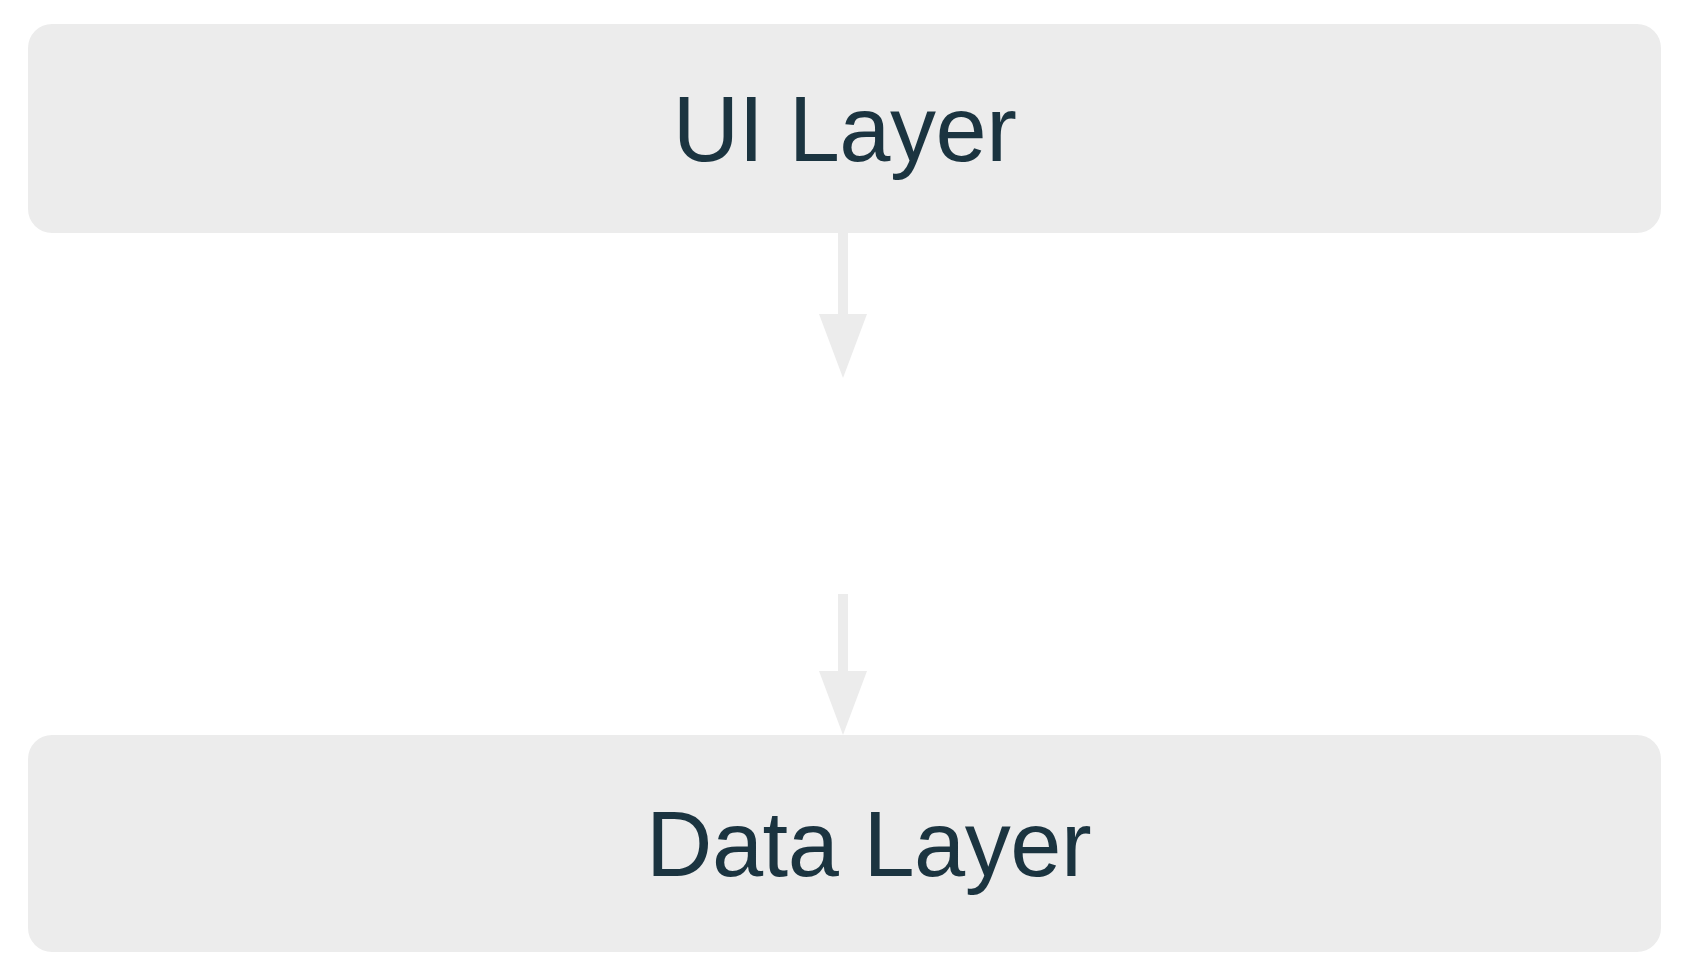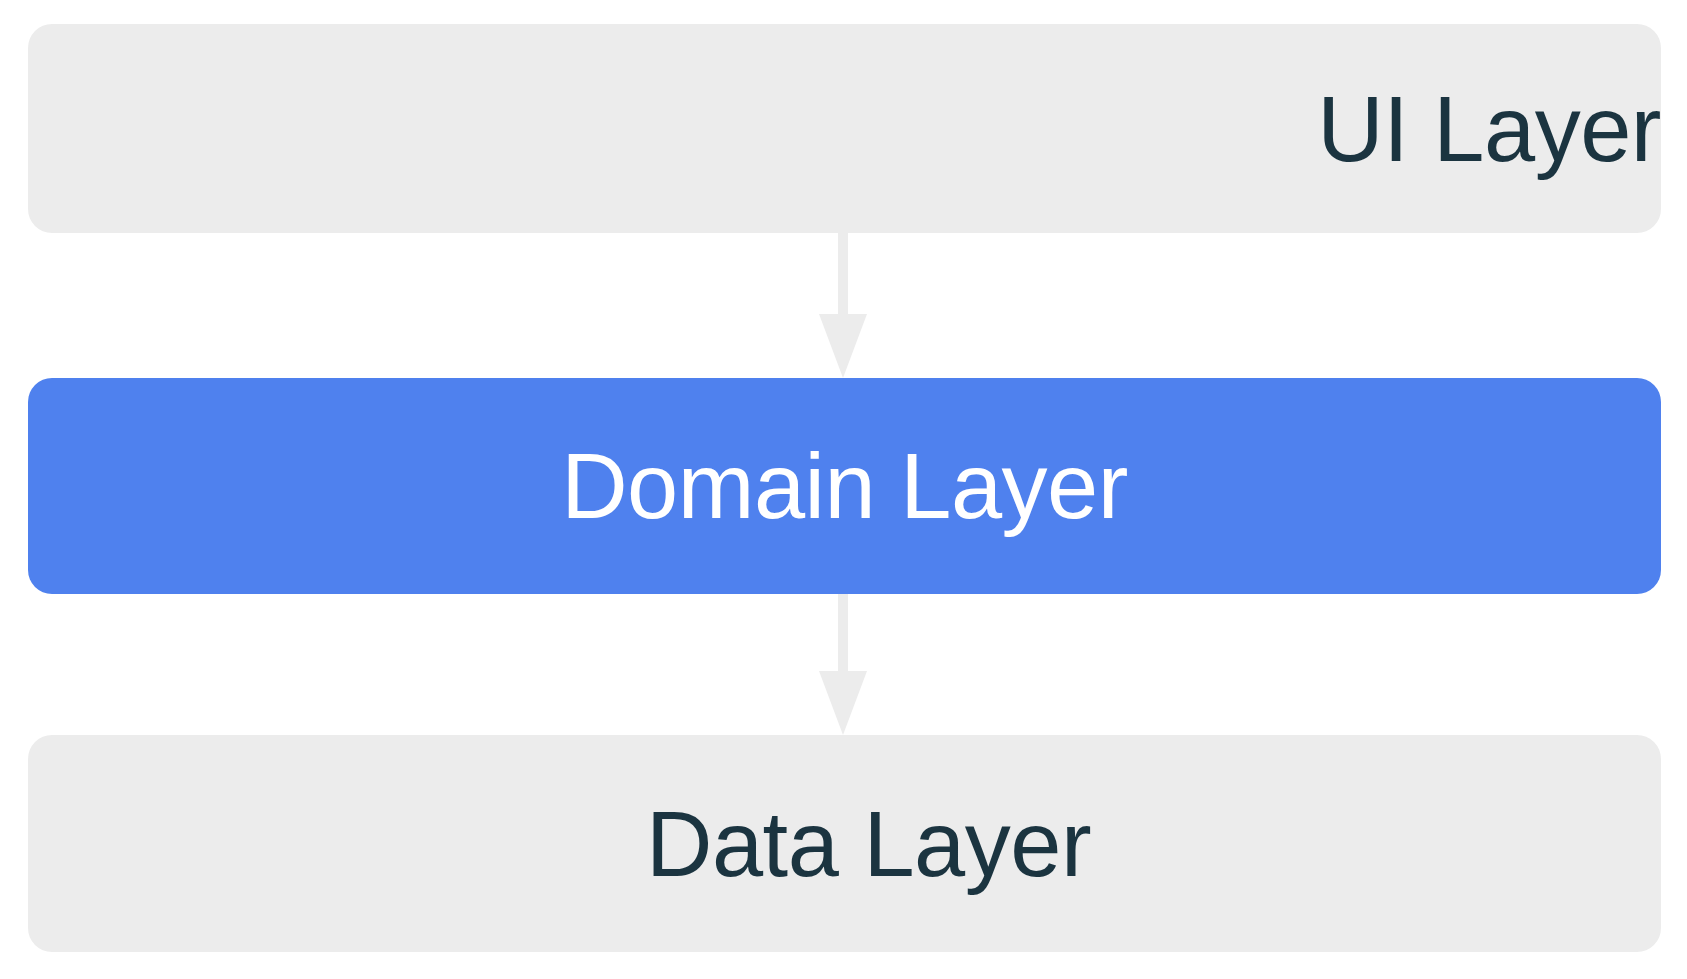--- a/index.html
+++ b/index.html
@@ -80,34 +80,31 @@
     display: block;
     width: 100%;
     height: 100%;
   }
 </style>
 </head>
 <body>
 
 <div id="diagram-canvas" style="background: rgb(255, 255, 255); width: 1687px; height: 979px;">
 
-  <div class="layer-node" id="node-ui-layer" style="background: rgb(236, 236, 236); justify-content: flex-end;">
+  <div class="layer-node" id="node-ui-layer" style="background: rgb(236, 236, 236);">
     <span class="layer-label" style="color: rgb(27, 52, 64);">UI Layer</span>
   </div>
 
   <div class="connector-arrow" id="arrow-ui-to-domain">
     <svg viewBox="0 0 1687 145" preserveAspectRatio="none">
       <rect class="conn-shaft" x="838" y="0" width="10" height="81" fill="#ececec"></rect>
       <polygon class="conn-head" points="819,81 867,81 843,145" fill="#ececec"></polygon>
     </svg>
   </div>
 
-  <div class="layer-node" id="node-domain-layer" style="background: rgb(79, 129, 238);">
-    <span class="layer-label" style="color: rgb(255, 255, 255);">Domain Layer</span>
-  </div>
 
   <div class="connector-arrow" id="arrow-domain-to-data">
     <svg viewBox="0 0 1687 141" preserveAspectRatio="none">
       <rect class="conn-shaft" x="838" y="0" width="10" height="77" fill="#ececec"></rect>
       <polygon class="conn-head" points="819,77 867,77 843,141" fill="#ececec"></polygon>
     </svg>
   </div>
 
   <div class="layer-node" id="node-data-layer" style="background: rgb(236, 236, 236); padding-left: 48px;">
     <span class="layer-label" style="color: rgb(27, 52, 64);">Data Layer</span>

